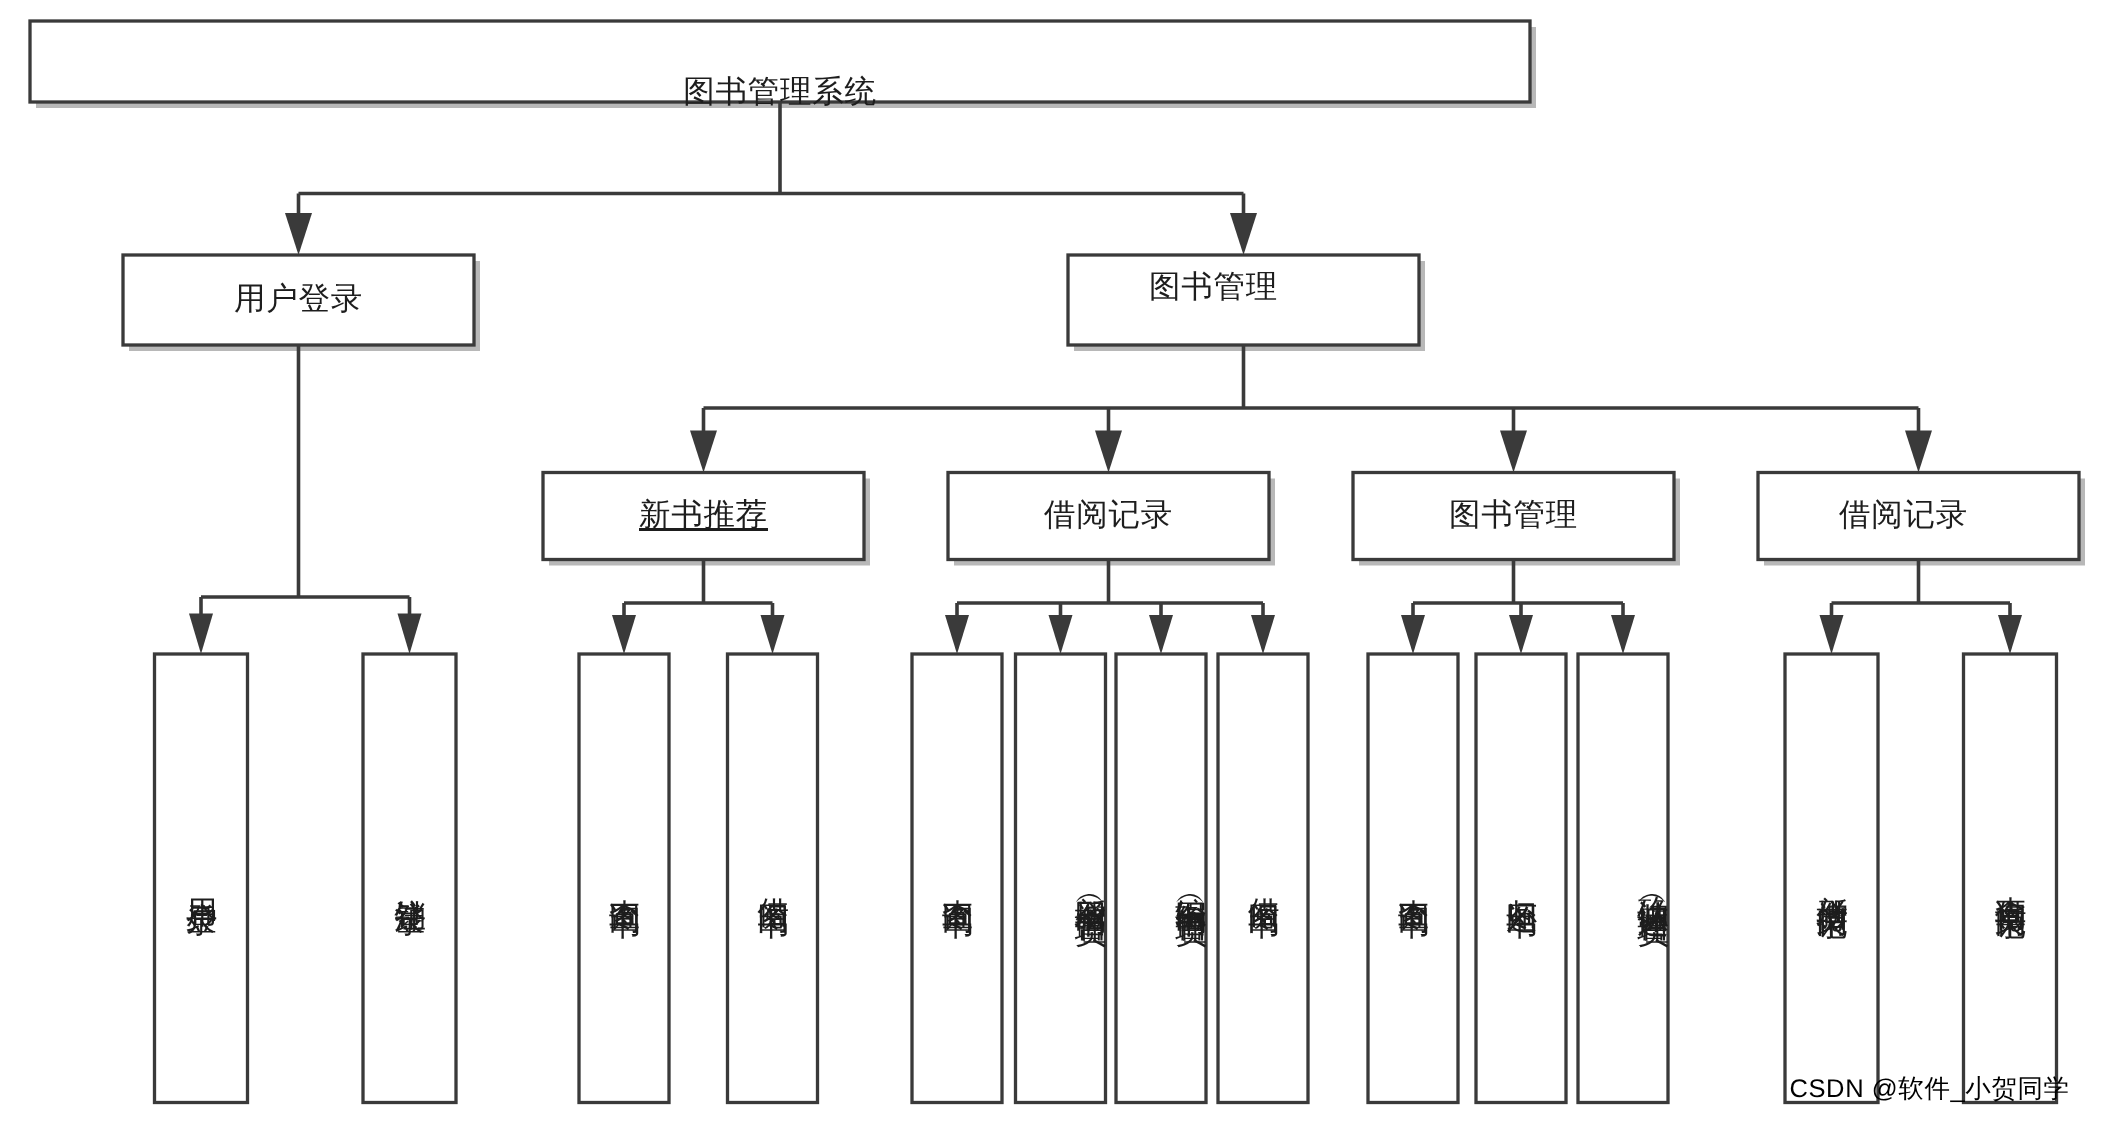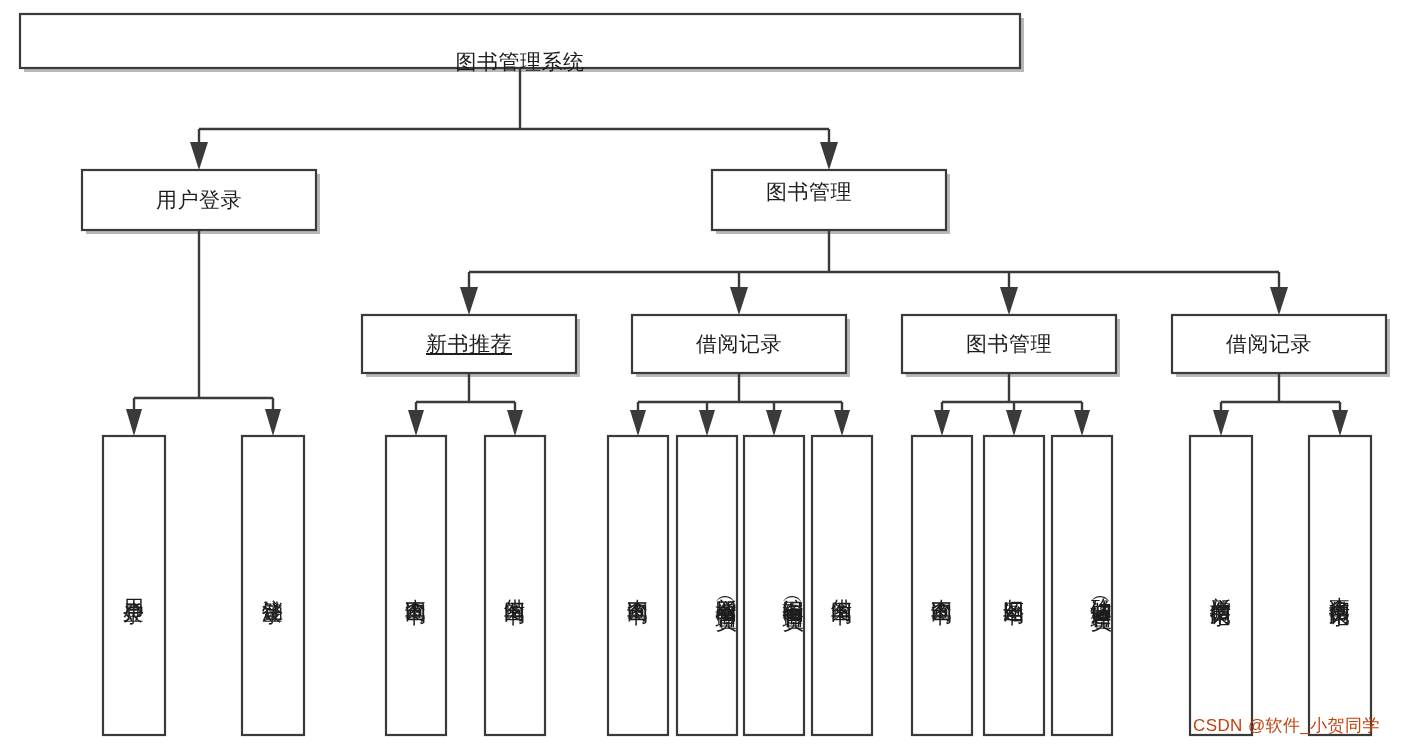--- a/index.html
+++ b/index.html
@@ -64,21 +64,21 @@
   .node-label.vert {
     writing-mode: vertical-rl;
     text-orientation: upright;
     font-size: 21px;
     letter-spacing: 2px;
     line-height: 1.0;
     white-space: nowrap;
   }
   .watermark {
     position: absolute;
-    color: #c2410c;
+    color: #000000;
     font-size: 17px;
     font-family: "Liberation Sans", "DejaVu Sans", sans-serif;
     white-space: nowrap;
     letter-spacing: 0.4px;
   }
 </style>
 </head>
 <body>
 
 <div id="diagram-root">

